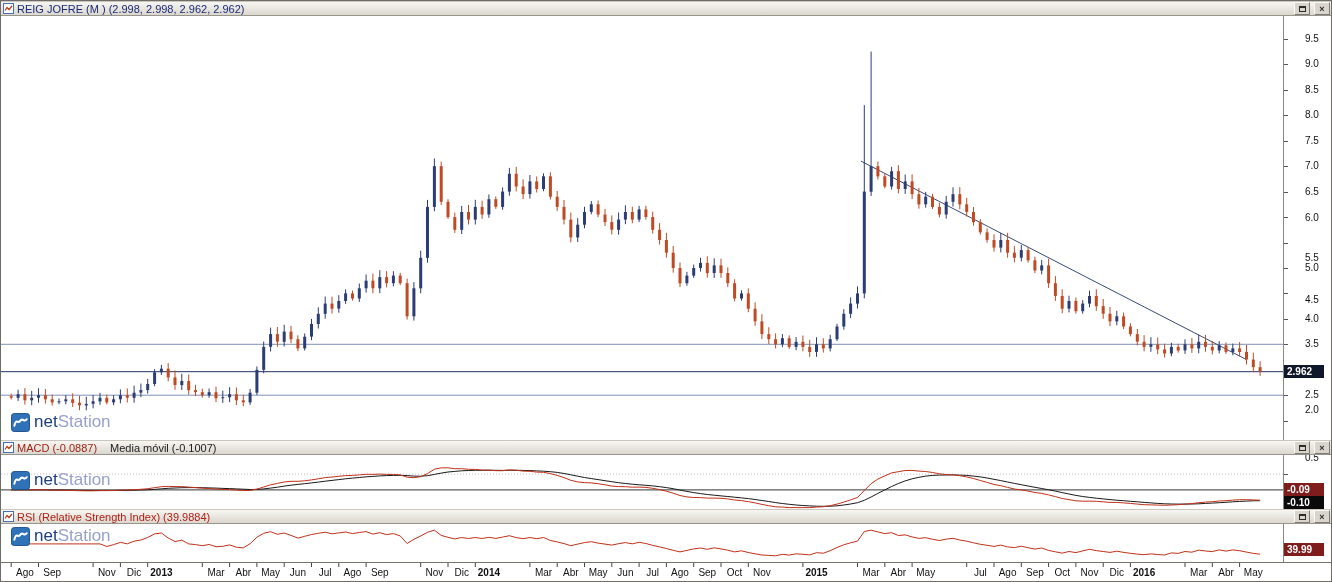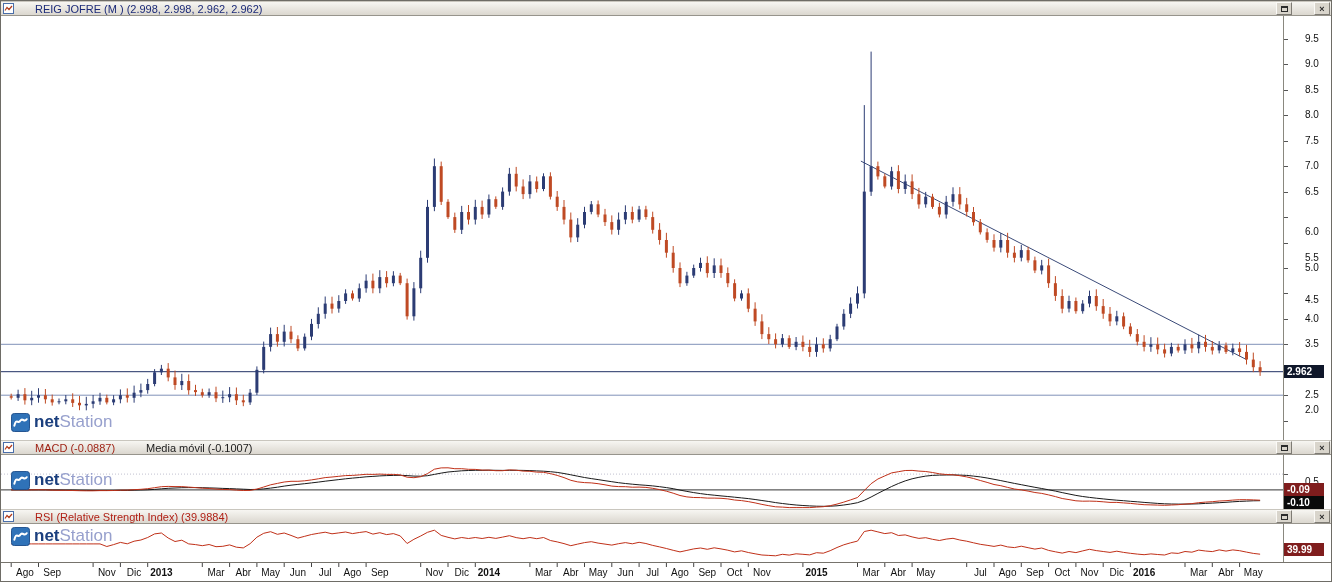--- a/index.html
+++ b/index.html
@@ -1,20 +1,20 @@
 <!DOCTYPE html>
 <html><head>
 <meta charset="utf-8">
 <style>
 *{margin:0;padding:0;box-sizing:border-box}
 html,body{width:1332px;height:582px}
 body{font-family:"Liberation Sans",sans-serif;background:#cfcfcf}
 .app{width:1332px;height:582px;background:#fff;border:1px solid #6e6c66;display:flex;flex-direction:column;overflow:hidden}
 .panel{flex:none;display:flex;flex-direction:column;background:#fff}
-.titlebar{flex:none;height:15px;display:flex;align-items:center;gap:21px;padding:0 1px 0 2px;background:linear-gradient(#f7f6f2,#dbd7cf);border-top:1px solid #c9c6be;border-bottom:1px solid #97948c}
+.titlebar{flex:none;height:15px;display:flex;align-items:center;gap:3px;padding:0 1px 0 2px;background:linear-gradient(#f7f6f2,#dbd7cf);border-top:1px solid #c9c6be;border-bottom:1px solid #97948c}
 .tb-icon{display:inline-flex;width:11px;height:11px;flex:none}
 .tb-title{font-size:11px;line-height:12px;white-space:nowrap}
 .t-price{color:#1b2a78}
 .t-macd{color:#9c1c0e}
 .t-macd2{color:#1a1a1a;margin-left:10px}
 .t-rsi{color:#b02015}
 .tb-spacer{flex:1}
 .tb-btn{flex:none;width:16px;height:13px;margin-left:1px;background:#d9d5cc;border:1px solid;border-color:#fbfaf7 #7e7b74 #7e7b74 #fbfaf7;display:inline-flex;align-items:center;justify-content:center;padding:0;cursor:default}
 .glyph-max{display:inline-block;width:7px;height:6px;border:1px solid #2b2b2b;border-top-width:2px}
 .glyph-x{font-size:9px;line-height:8px;color:#2b2b2b;font-weight:bold}
@@ -24,21 +24,21 @@
 .ytick{position:absolute;left:0;width:4px;height:1px;background:#555}
 .ylab{position:absolute;left:21px;transform:translateY(-55%)}
 .badge{position:absolute;left:0;width:40px;height:13px;line-height:13px;font-size:10px;color:#fff;padding-left:3px;font-weight:bold}
 .badge-blue{background:#0f172a}
 .badge-red{background:#7f1d1d}
 .badge-black{background:#0a0a0a}
 .logo{position:absolute;display:flex;align-items:center;gap:4px;pointer-events:none}
 .logo-main{left:10px;bottom:8px}
 .logo-macd{left:10px;top:15px}
 .logo-rsi{left:10px;top:2px}
-.logo-net{font-size:17px;font-weight:bold;color:#1b3f7e}
+.logo-net{font-size:17px;font-weight:normal;color:#1b3f7e}
 .logo-sta{font-size:17px;color:#97a0cd}
 .xaxis{flex:none;height:31px;background:#fff}
 svg{display:block}
 svg text{font-family:"Liberation Sans",sans-serif}
 </style>
 </head>
 <body>
 
 <div class="app">
 
@@ -454,21 +454,21 @@
           <span class="ylab" style="top:73.8px">8.5</span>
           <span class="ytick" style="top:99.3px"></span>
           <span class="ylab" style="top:99.3px">8.0</span>
           <span class="ytick" style="top:124.7px"></span>
           <span class="ylab" style="top:124.7px">7.5</span>
           <span class="ytick" style="top:150.2px"></span>
           <span class="ylab" style="top:150.2px">7.0</span>
           <span class="ytick" style="top:175.6px"></span>
           <span class="ylab" style="top:175.6px">6.5</span>
           <span class="ytick" style="top:201.1px"></span>
-          <span class="ylab" style="top:216px">6.0</span>
+          <span class="ylab" style="top:202px">6.0</span>
           <span class="ytick" style="top:226.5px"></span>
           <span class="ylab" style="top:242px">5.5</span>
           <span class="ytick" style="top:252.0px"></span>
           <span class="ylab" style="top:252.0px">5.0</span>
           <span class="ytick" style="top:277.4px"></span>
           <span class="ylab" style="top:284px">4.5</span>
           <span class="ytick" style="top:302.9px"></span>
           <span class="ylab" style="top:302.9px">4.0</span>
           <span class="ytick" style="top:328.3px"></span>
           <span class="ylab" style="top:328.3px">3.5</span>
@@ -514,21 +514,21 @@
             <svg viewBox="0 0 20 20" width="19" height="19">
                 <rect x="0.5" y="0.5" width="19" height="19" rx="3" fill="#2f72b8" stroke="#1d4f8c"></rect>
                 <path d="M3.5 13.5 C5.5 4.5, 7.5 12.5, 10 8 C12 4.5, 14 10.5, 16.5 6.5" fill="none" stroke="#fff" stroke-width="2.1" stroke-linecap="round"></path>
               </svg>
           </span>
           <span><span class="logo-net">net</span><span class="logo-sta">Station</span></span>
         </div>
       </div>
       <div class="yaxis" id="yaxis-macd">
           <span class="ytick" style="top:19.1px"></span>
-          <span class="ylab" style="top:27px">0.5</span>
+          <span class="ylab" style="top:3px">0.5</span>
           <span class="badge badge-red" style="top:28.0px">-0.09</span>
           <span class="badge badge-black" style="top:41.0px">-0.10</span>
         </div>
     </div>
   </section>
 
   <section class="panel" style="height:53px">
     <header class="titlebar">
       <span class="tb-icon">
         <svg viewBox="0 0 11 11" width="11" height="11">

